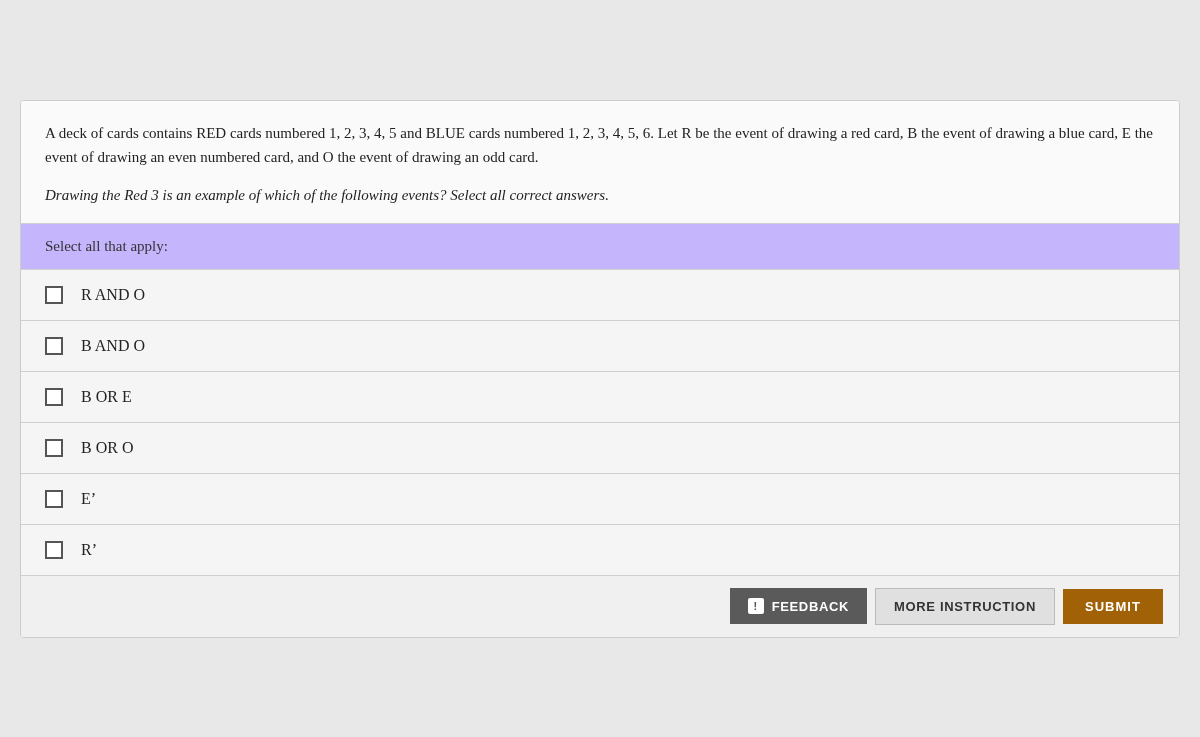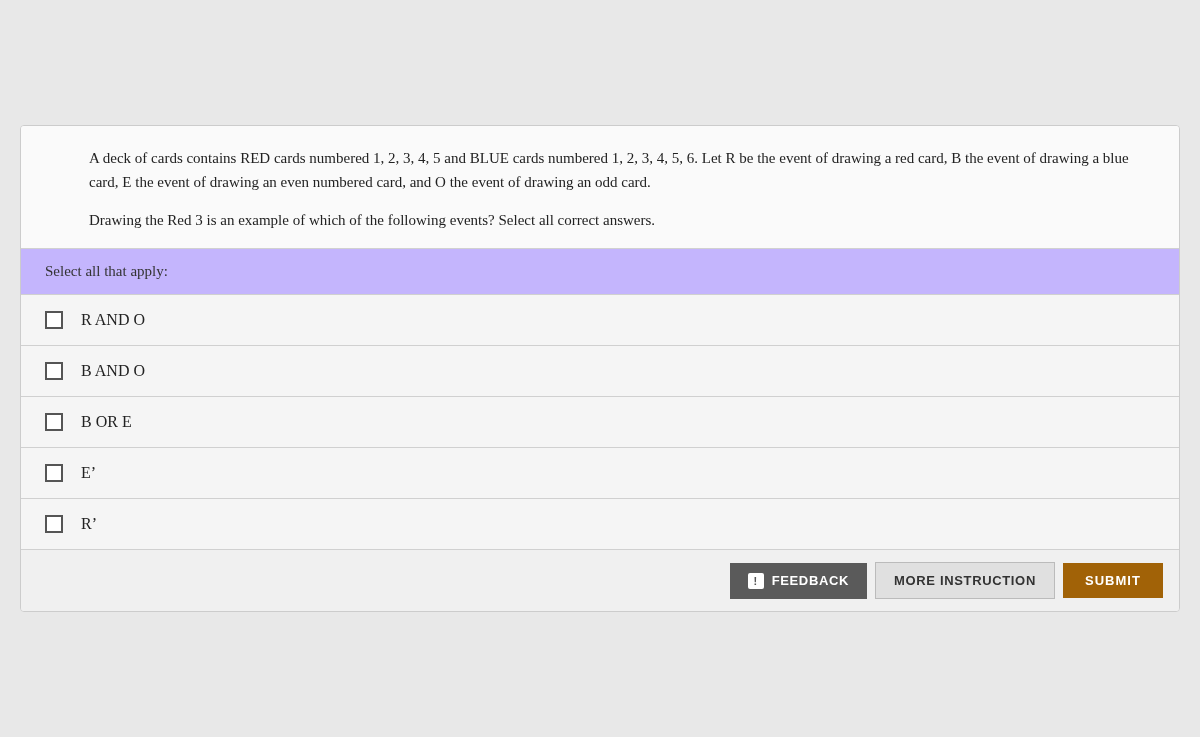--- a/index.html
+++ b/index.html
@@ -31,25 +31,25 @@
       padding: 20px 24px 16px 24px;
       font-size: 15px;
       line-height: 1.6;
       color: #222;
       border-bottom: 1px solid #d0d0d0;
       background-color: #fafafa;
     }
 
     .question-text p {
       margin-bottom: 14px;
-      margin-left: 44px;
     }
 
     .question-text p:last-child {
       margin-bottom: 0;
+      font-style: italic;
     }
 
     .select-instruction {
       padding: 14px 24px;
       font-size: 15px;
       color: #333;
       border-bottom: 1px solid #d0d0d0;
       background-color: #c4b5fd;
     }
 
@@ -168,20 +168,24 @@
       <div class="answer-option">
         <span class="checkbox"></span>
         <span class="option-label">B AND O</span>
       </div>
       <div class="answer-option">
         <span class="checkbox"></span>
         <span class="option-label">B OR E</span>
       </div>
       <div class="answer-option">
         <span class="checkbox"></span>
+        <span class="option-label">B OR O</span>
+      </div>
+      <div class="answer-option">
+        <span class="checkbox"></span>
         <span class="option-label">E’</span>
       </div>
       <div class="answer-option">
         <span class="checkbox"></span>
         <span class="option-label">R’</span>
       </div>
     </div>
 
   <div class="footer-bar">
     <button class="btn-feedback">

